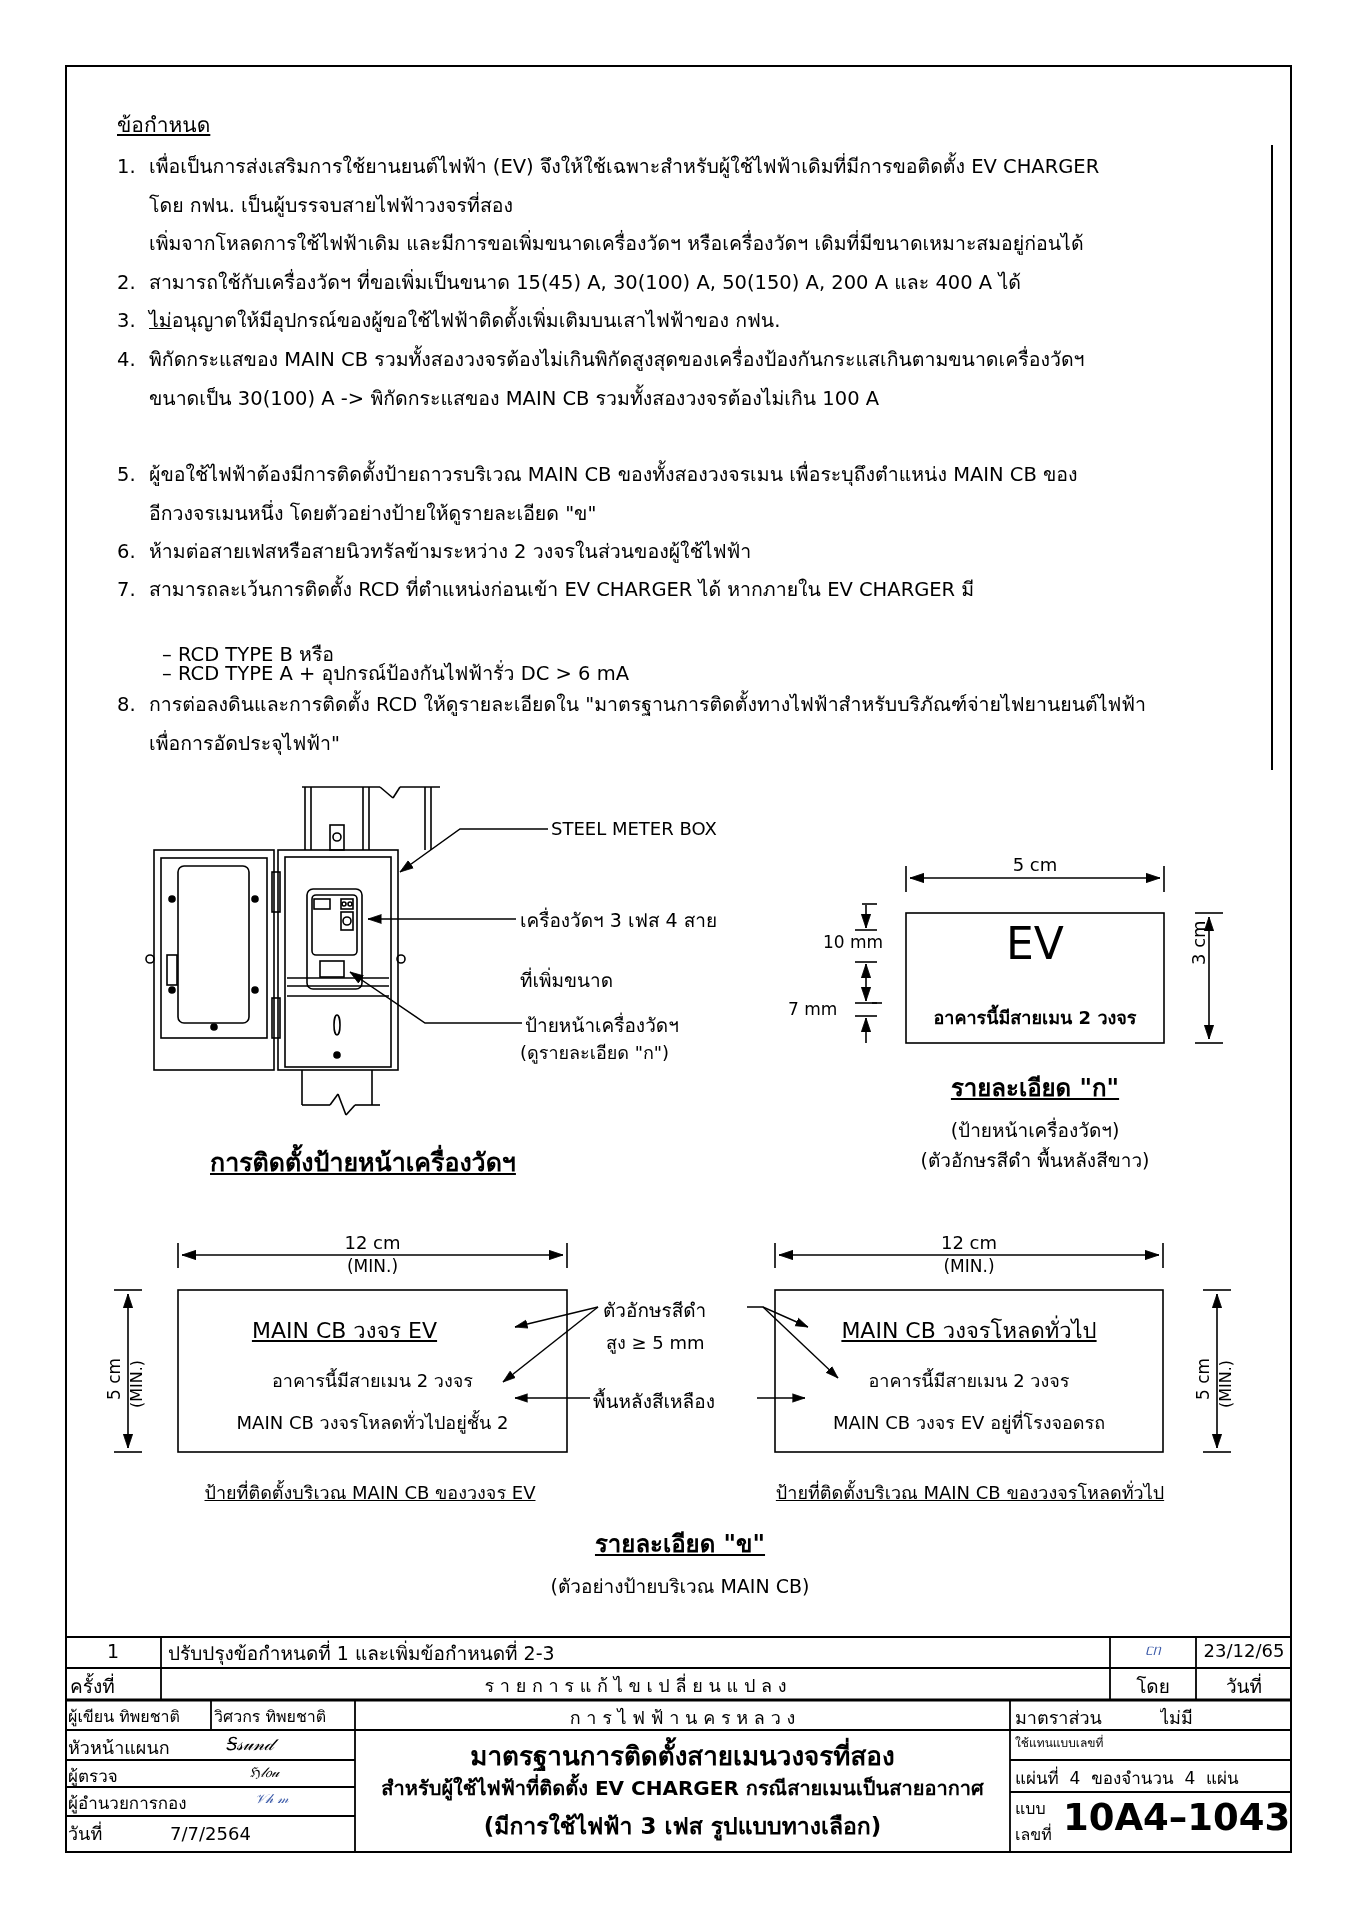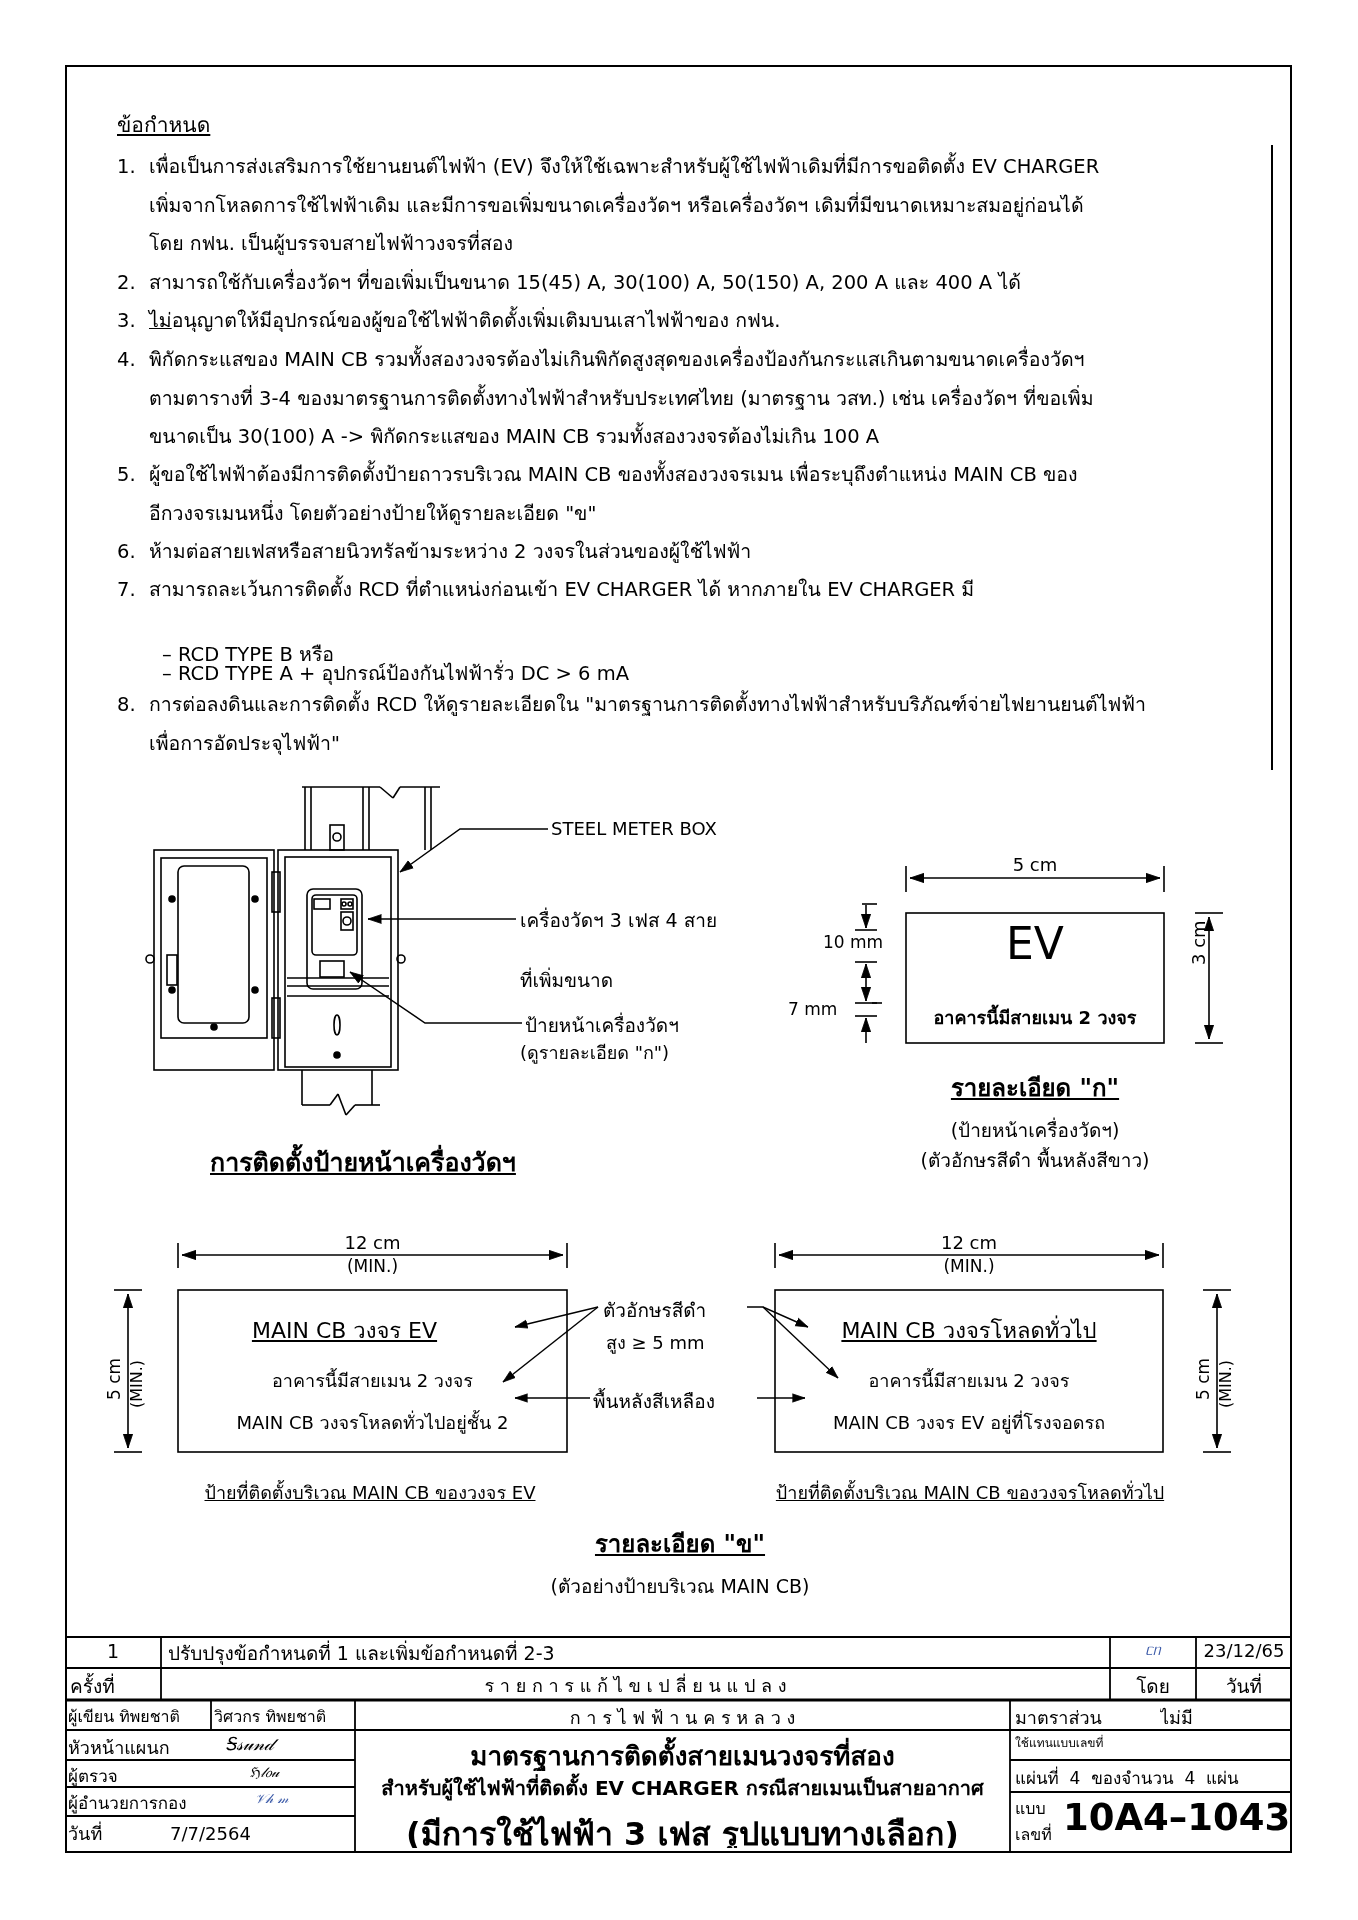--- a/index.html
+++ b/index.html
@@ -23,32 +23,31 @@
 </head>
 <body>
 
 <div class="frame"></div>
 <div class="revbar"></div>
 
 <div class="heading">ข้อกำหนด</div>
 
 <div class="note" style="left:117px; top:148px;">
   <div><span class="num">1.</span><span>เพื่อเป็นการส่งเสริมการใช้ยานยนต์ไฟฟ้า (EV) จึงให้ใช้เฉพาะสำหรับผู้ใช้ไฟฟ้าเดิมที่มีการขอติดตั้ง EV CHARGER</span></div>
+  <div class="cont">โดย กฟน. เป็นผู้บรรจบสายไฟฟ้าวงจรที่สอง</div>
   <div class="cont">เพิ่มจากโหลดการใช้ไฟฟ้าเดิม และมีการขอเพิ่มขนาดเครื่องวัดฯ หรือเครื่องวัดฯ เดิมที่มีขนาดเหมาะสมอยู่ก่อนได้</div>
-  <div class="cont">โดย กฟน. เป็นผู้บรรจบสายไฟฟ้าวงจรที่สอง</div>
 </div>
 <div class="note" style="left:117px; top:264px;">
   <div><span class="num">2.</span><span>สามารถใช้กับเครื่องวัดฯ ที่ขอเพิ่มเป็นขนาด 15(45) A, 30(100) A, 50(150) A, 200 A และ 400 A ได้</span></div>
 </div>
 <div class="note" style="left:117px; top:302px;">
   <div><span class="num">3.</span><span class="u">ไม่</span><span>อนุญาตให้มีอุปกรณ์ของผู้ขอใช้ไฟฟ้าติดตั้งเพิ่มเติมบนเสาไฟฟ้าของ กฟน.</span></div>
 </div>
 <div class="note" style="left:117px; top:341px;">
   <div><span class="num">4.</span><span>พิกัดกระแสของ MAIN CB รวมทั้งสองวงจรต้องไม่เกินพิกัดสูงสุดของเครื่องป้องกันกระแสเกินตามขนาดเครื่องวัดฯ</span></div>
-  <div class="cont">ตามตารางที่ 3-4 ของมาตรฐานการติดตั้งทางไฟฟ้าสำหรับประเทศไทย (มาตรฐาน วสท.) เช่น เครื่องวัดฯ ที่ขอเพิ่ม</div>
   <div class="cont">ขนาดเป็น 30(100) A -&gt; พิกัดกระแสของ MAIN CB รวมทั้งสองวงจรต้องไม่เกิน 100 A</div>
 </div>
 <div class="note" style="left:117px; top:456px;">
   <div><span class="num">5.</span><span>ผู้ขอใช้ไฟฟ้าต้องมีการติดตั้งป้ายถาวรบริเวณ MAIN CB ของทั้งสองวงจรเมน เพื่อระบุถึงตำแหน่ง MAIN CB ของ</span></div>
   <div class="cont">อีกวงจรเมนหนึ่ง โดยตัวอย่างป้ายให้ดูรายละเอียด "ข"</div>
 </div>
 <div class="note" style="left:117px; top:533px;">
   <div><span class="num">6.</span><span>ห้ามต่อสายเฟสหรือสายนิวทรัลข้ามระหว่าง 2 วงจรในส่วนของผู้ใช้ไฟฟ้า</span></div>
 </div>
 <div class="note" style="left:117px; top:571px;">
@@ -263,21 +262,21 @@
 <div class="cell" style="left:225px; top:1733px; width:80px; height:27px; font-size:18px; font-style:italic;">Ꭶ𝓈𝓊𝓃𝒹</div>
 <div class="cell" style="left:68px; top:1762px; width:130px; height:25px; font-size:17px;">ผู้ตรวจ</div>
 <div class="cell" style="left:250px; top:1764px; width:60px; height:22px; font-size:14px; font-style:italic;">ℌ𝓁𝑜𝓊</div>
 <div class="cell" style="left:68px; top:1789px; width:140px; height:27px; font-size:17px;">ผู้อำนวยการกอง</div>
 <div class="cell" style="left:255px; top:1791px; width:60px; height:22px; font-size:13px; color:#3b5aa8; font-style:italic;">𝒱𝒽 𝓂</div>
 <div class="cell" style="left:68px; top:1819px; width:80px; height:32px; font-size:18px;">วันที่</div>
 <div class="cell" style="left:170px; top:1823px; width:150px; height:28px; font-size:18px;">7/7/2564</div>
 
 <div class="cell center bold" style="left:355px; top:1735px; width:655px; height:36px; font-size:26px;">มาตรฐานการติดตั้งสายเมนวงจรที่สอง</div>
 <div class="cell center bold" style="left:355px; top:1772px; width:655px; height:34px; font-size:20px;">สำหรับผู้ใช้ไฟฟ้าที่ติดตั้ง EV CHARGER กรณีสายเมนเป็นสายอากาศ</div>
-<div class="cell center bold" style="left:355px; top:1808px; width:655px; height:40px; font-size:32px;">(มีการใช้ไฟฟ้า 3 เฟส รูปแบบทางเลือก)</div>
+<div class="cell center bold" style="left:355px; top:1808px; width:655px; height:40px; font-size:23px;">(มีการใช้ไฟฟ้า 3 เฟส รูปแบบทางเลือก)</div>
 
 <div class="cell" style="left:1015px; top:1733px; width:270px; height:27px; font-size:12px;">ใช้แทนแบบเลขที่</div>
 <div class="cell" style="left:1015px; top:1764px; width:277px; height:28px; font-size:17px;">
   <span>แผ่นที่</span>&nbsp;&nbsp;<span>4</span>&nbsp;&nbsp;<span>ของจำนวน</span>&nbsp;&nbsp;<span>4</span>&nbsp;&nbsp;<span>แผ่น</span>
 </div>
 <div class="cell" style="left:1015px; top:1796px; width:45px; height:22px; font-size:16px;">แบบ</div>
 <div class="cell" style="left:1015px; top:1822px; width:45px; height:26px; font-size:16px;">เลขที่</div>
 <div class="cell bold" style="left:1063px; top:1796px; width:229px; height:52px; font-size:37px;">10A4–1043</div>
 
 </body></html>

